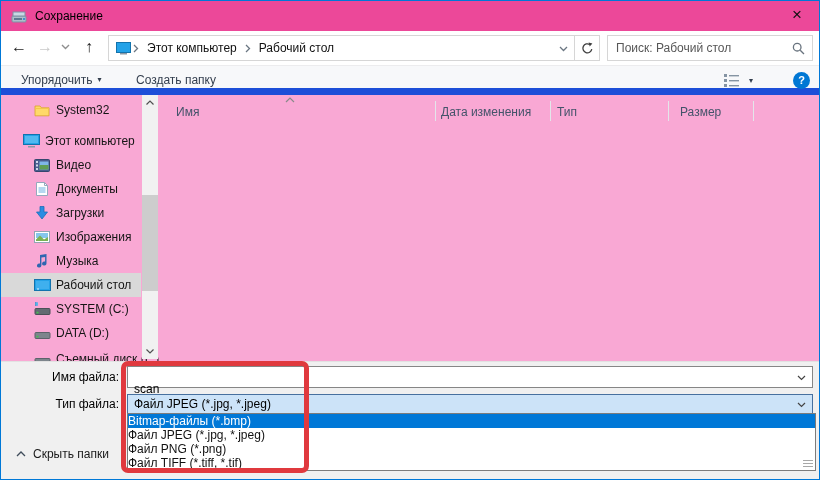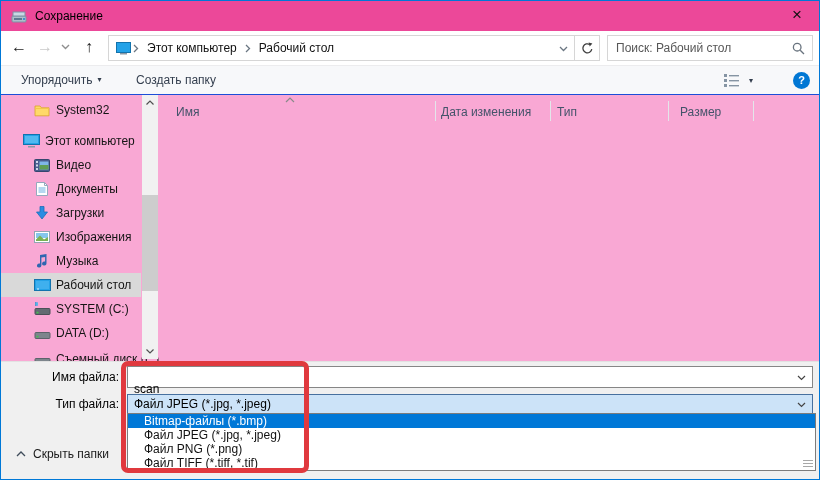--- a/index.html
+++ b/index.html
@@ -24,21 +24,21 @@
   .addr-icon{margin-left:7px;}
   .crumb-sep{margin:0 2px;display:flex;align-items:center;}
   .addr-chevron{position:absolute;right:6px;top:10px;}
   .refreshbox{position:absolute;left:574px;top:4px;width:25px;height:26px;border:1px solid #d6d6d6;border-left:none;background:#fff;display:flex;align-items:center;justify-content:center;}
   .searchbox{position:absolute;left:606px;top:4px;width:206px;height:26px;border:1px solid #d6d6d6;background:#fff;}
   .searchbox input{position:absolute;left:0;top:0;width:178px;height:24px;border:none;outline:none;padding:0 0 0 8px;font:12px "Liberation Sans","DejaVu Sans",sans-serif;color:#333;background:transparent;}
   .searchbox input::placeholder{color:#575757;opacity:1;}
   .search-ic{position:absolute;right:7px;top:6px;}
 
   
-  .toolbar{position:absolute;left:0;top:64px;width:100%;height:30px;background:#f7f8fa;border-top:1px solid #ececee;border-bottom:1px solid #1d4ed8;color:#333e4e;text-decoration:underline;}
+  .toolbar{position:absolute;left:0;top:64px;width:100%;height:30px;background:#f7f8fa;border-top:1px solid #ececee;border-bottom:7px solid #1d4ed8;color:#333e4e;text-decoration:underline;}
   .tbtn{position:absolute;top:0;height:28px;line-height:28px;white-space:nowrap;}
   .tb-organize{left:20px;}
   .tb-organize .tri{font-size:8px;vertical-align:2px;margin-left:5px;}
   .tb-newfolder{left:135px;}
   .tb-view{position:absolute;left:722px;top:7px;}
   .tb-view-arrow{position:absolute;left:748px;top:4px;height:auto;font-size:8px;line-height:22px;color:#333e4e;}
   .tb-help{position:absolute;left:792px;top:6px;width:17px;height:17px;border-radius:50%;background:#0077d4;color:#fff;font-weight:bold;font-size:11px;text-align:center;line-height:17px;}
 
   
   .content{position:absolute;left:0;top:94px;width:100%;height:266px;background:#f9a8d4;overflow:hidden;}
@@ -72,21 +72,21 @@
   .combo{position:absolute;left:126px;width:686px;}
   .cb-name{top:4px;height:22px;border:1px solid #868686;background:#fff;}
   .cb-name input{position:absolute;left:0;top:0;width:656px;height:20px;border:none;outline:none;padding:0 0 0 6px;font:12px "Liberation Sans","DejaVu Sans",sans-serif;color:#000000;background:transparent;margin-top:12px;}
   .cb-type{top:32px;height:21px;border:1px solid #47709f;background:#cce3f8;line-height:19px;padding-left:6px;color:#000;white-space:nowrap;}
   .cb-chev{position:absolute;right:6px;top:8px;}
   .hidefolders{position:absolute;left:15px;top:82px;height:20px;line-height:20px;color:#1a1a1a;}
   .hidefolders svg{margin-right:7px;vertical-align:1px;}
 
   
   .ddlist{position:absolute;left:126px;top:412px;width:689px;height:58px;background:#fff;border:1px solid #7c7c7c;z-index:20;}
-  .ddopt{position:relative;height:14px;line-height:14px;padding-left:16px;white-space:nowrap;color:#111;}
+  .ddopt{position:relative;height:14px;line-height:14px;padding-left:0;white-space:nowrap;color:#111;}
   .ddopt.hl{background:#0078d7;color:#fff;}
   .ddgrip{position:absolute;right:2px;bottom:2px;width:10px;height:8px;background:repeating-linear-gradient(to bottom,#a8a8a8 0 1px,transparent 1px 3px);}
 
   
   .redbox{position:absolute;left:120px;top:360px;width:188px;height:112px;border:5px solid #e0393e;border-radius:7px;z-index:40;pointer-events:none;}
 
   svg{display:block;}
 </style>
 </head>
 <body>

